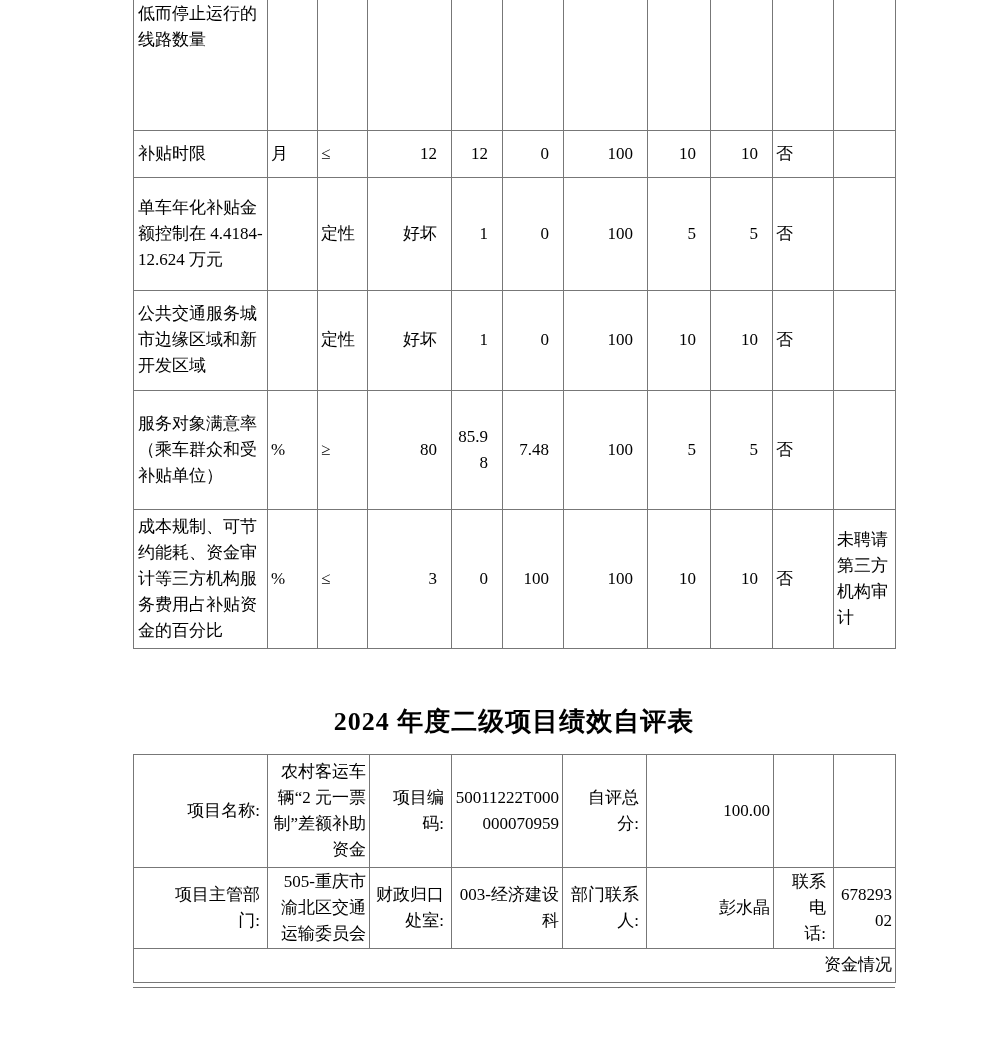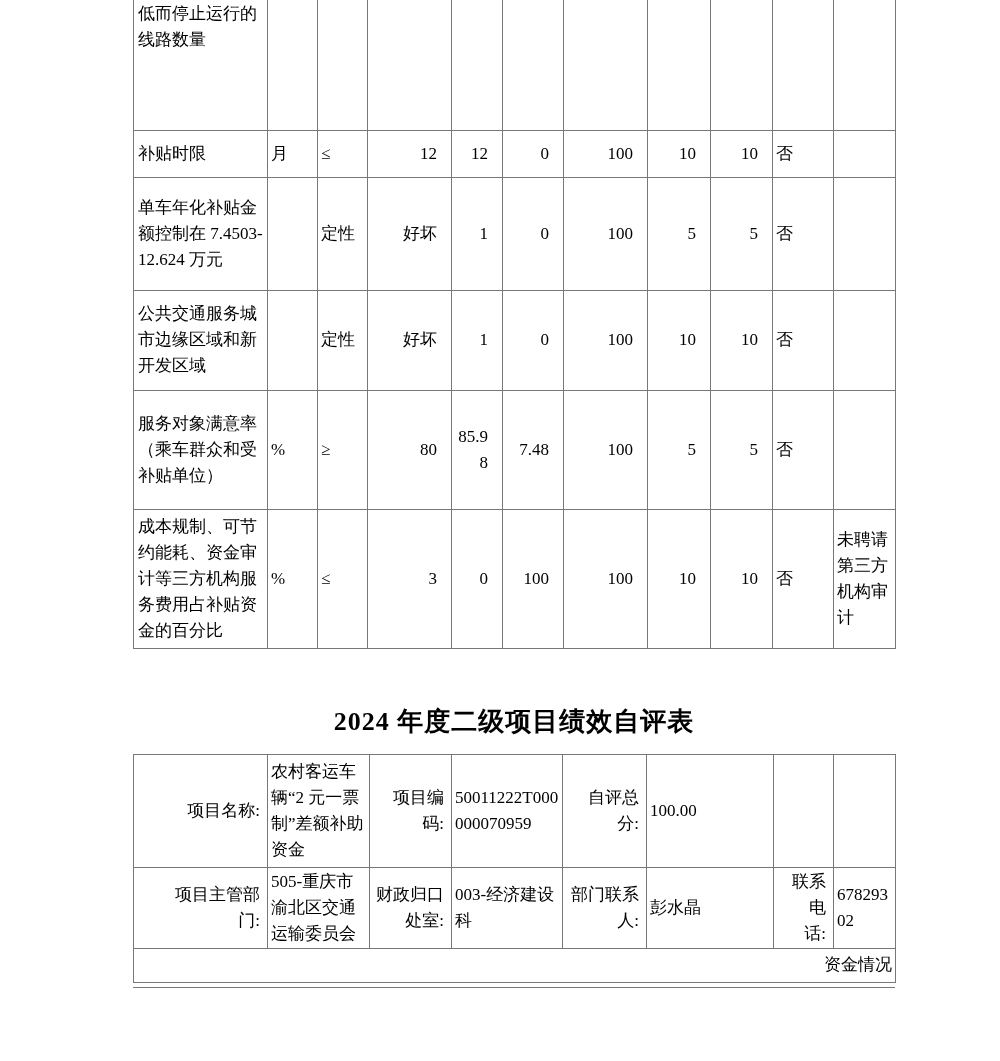--- a/index.html
+++ b/index.html
@@ -34,21 +34,21 @@
 
   .al { text-align: left; }
   .ar { text-align: right; padding-right: 14px; }
   .name-cell { text-align: left; padding-left: 4px; }
 
   .lbl {
     text-align: right;
     padding-right: 7px;
     white-space: pre-line;
   }
-  .val { text-align: left; padding-left: 3px; }
+  .val { text-align: right; padding-left: 3px; }
   .brk { word-break: break-all; }
   .center { text-align: right; font-family: Liberation Serif, serif; }
 
   .doc-title {
     width: 762px;
     margin: 52px 0 11px 133px;
     text-align: center;
     font-size: 26px;
     font-weight: bold;
     line-height: 42px;
@@ -102,21 +102,21 @@
       <td class="ar">12</td>
       <td class="ar">12</td>
       <td class="ar">0</td>
       <td class="ar">100</td>
       <td class="ar">10</td>
       <td class="ar">10</td>
       <td class="al">否</td>
       <td class="al"></td>
     </tr>
     <tr style="height:113px">
-      <td class="name-cell">单车年化补贴金额控制在 7.4503-12.624 万元</td>
+      <td class="name-cell">单车年化补贴金额控制在 4.4184-12.624 万元</td>
       <td class="al"></td>
       <td class="al">定性</td>
       <td class="ar">好坏</td>
       <td class="ar">1</td>
       <td class="ar">0</td>
       <td class="ar">100</td>
       <td class="ar">5</td>
       <td class="ar">5</td>
       <td class="al">否</td>
       <td class="al"></td>

